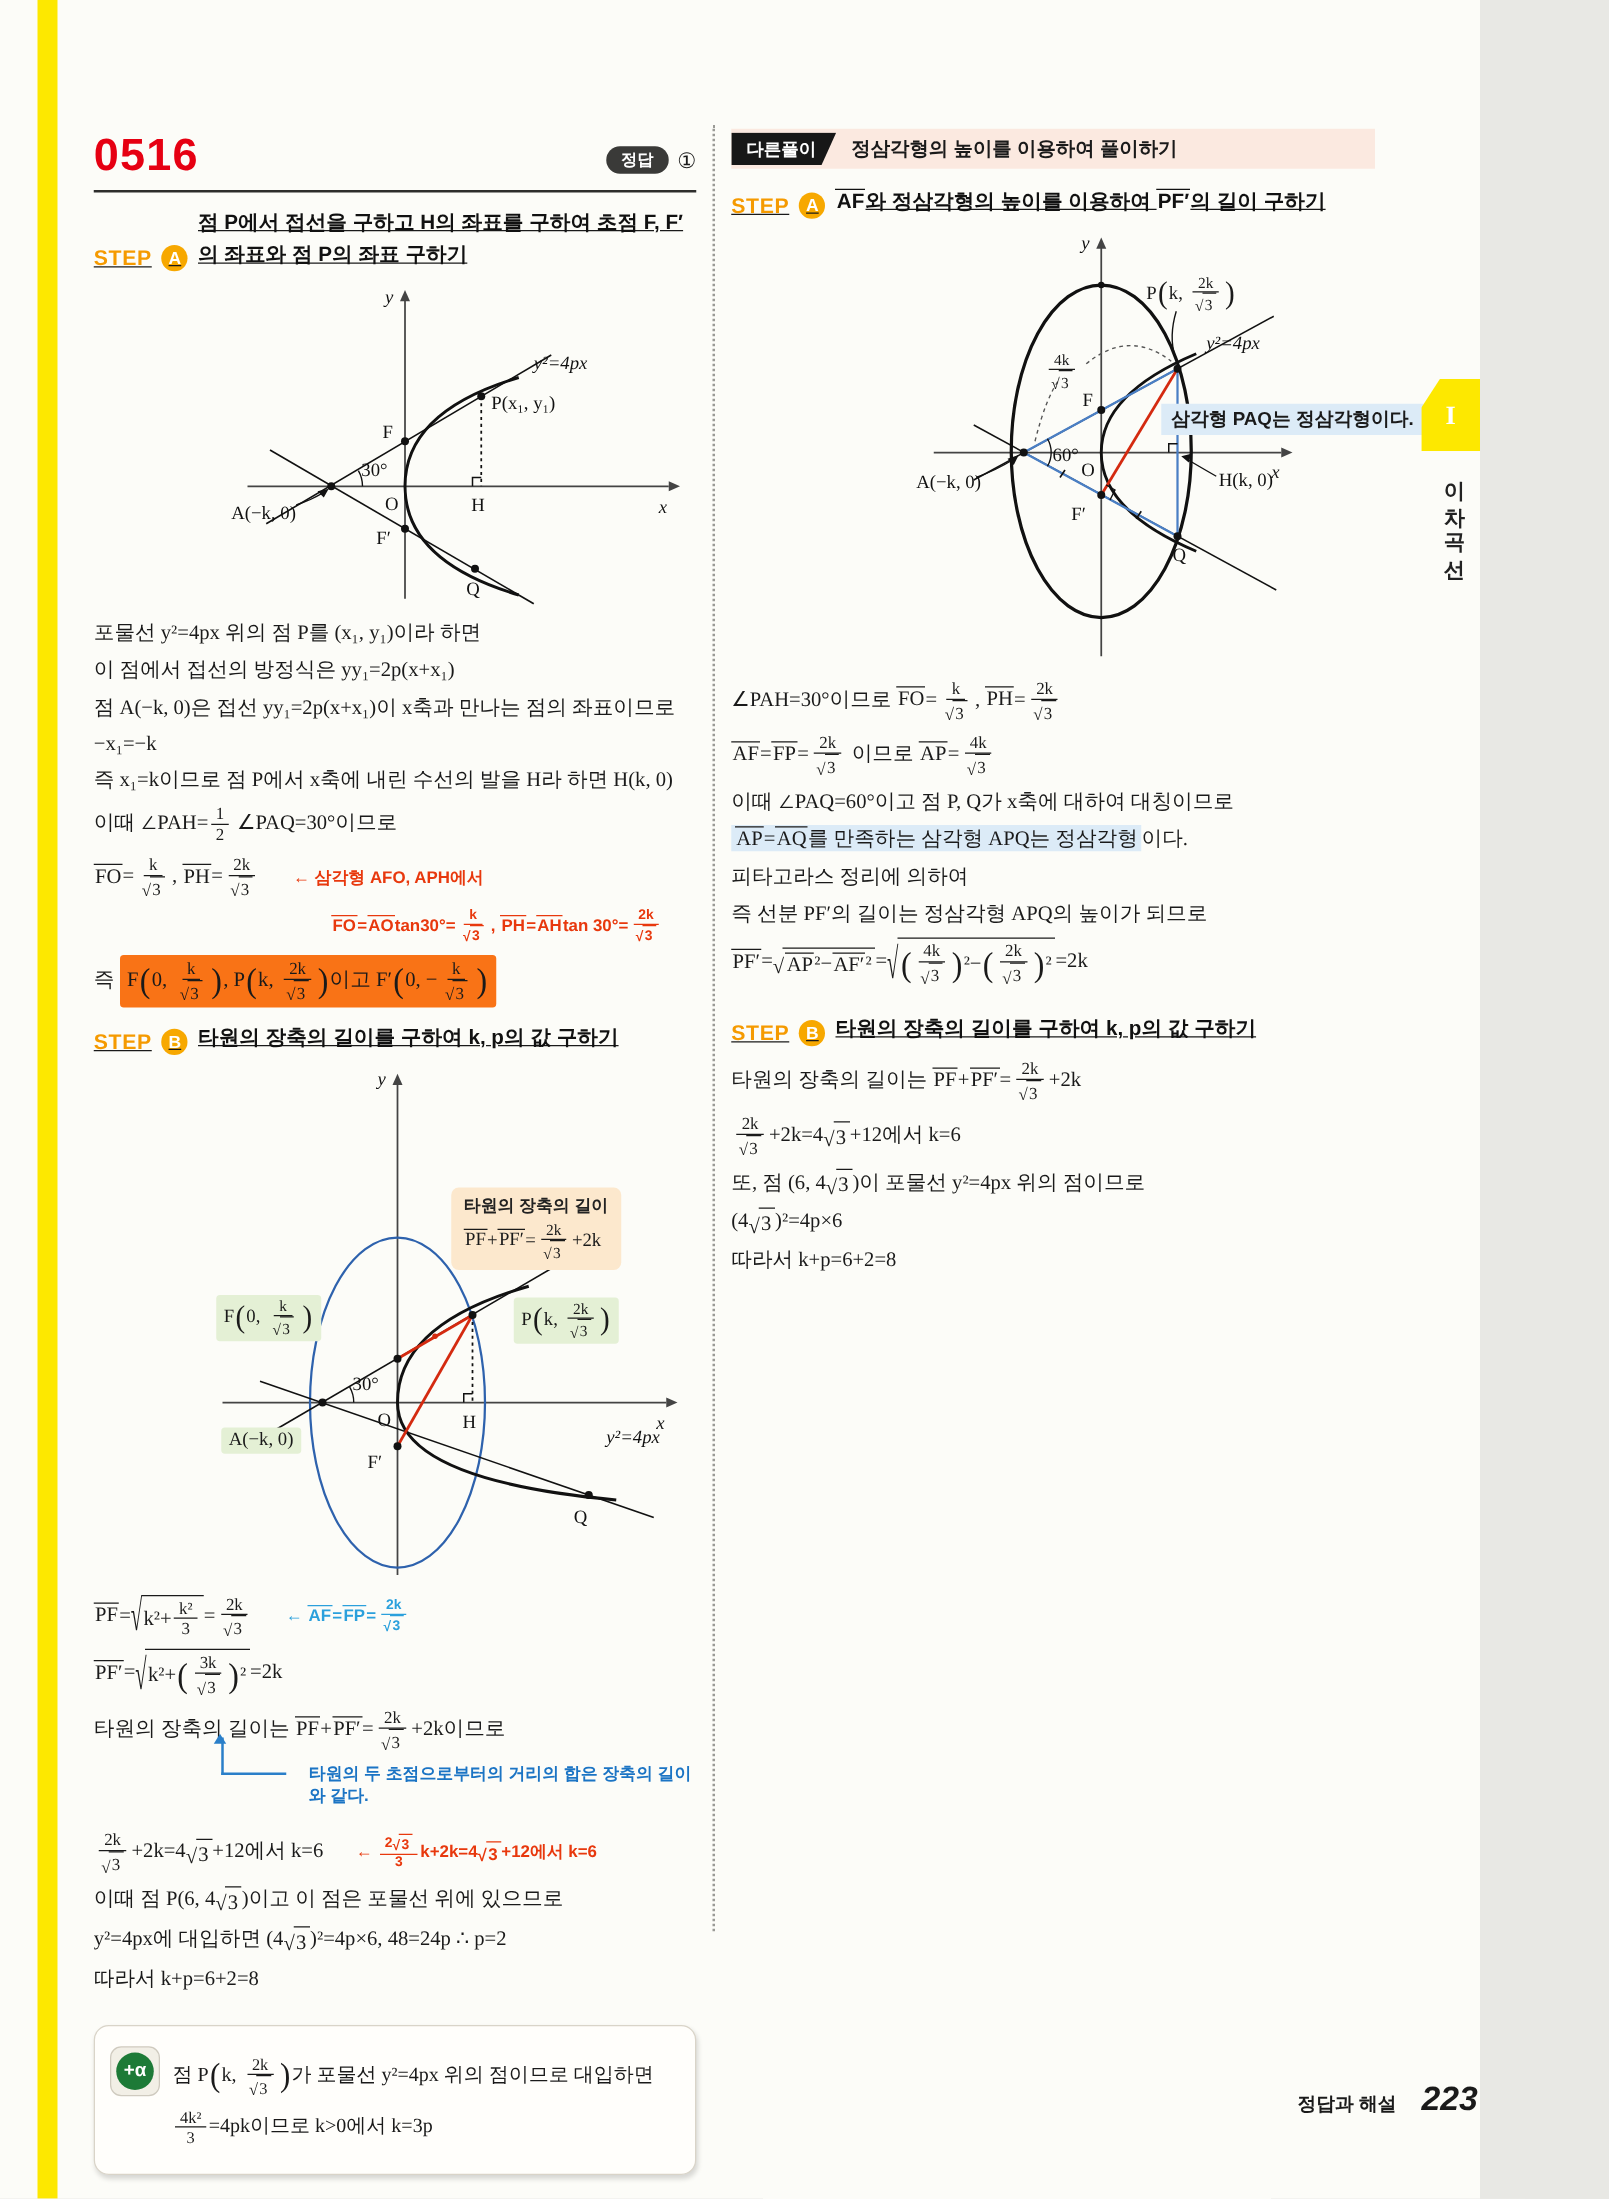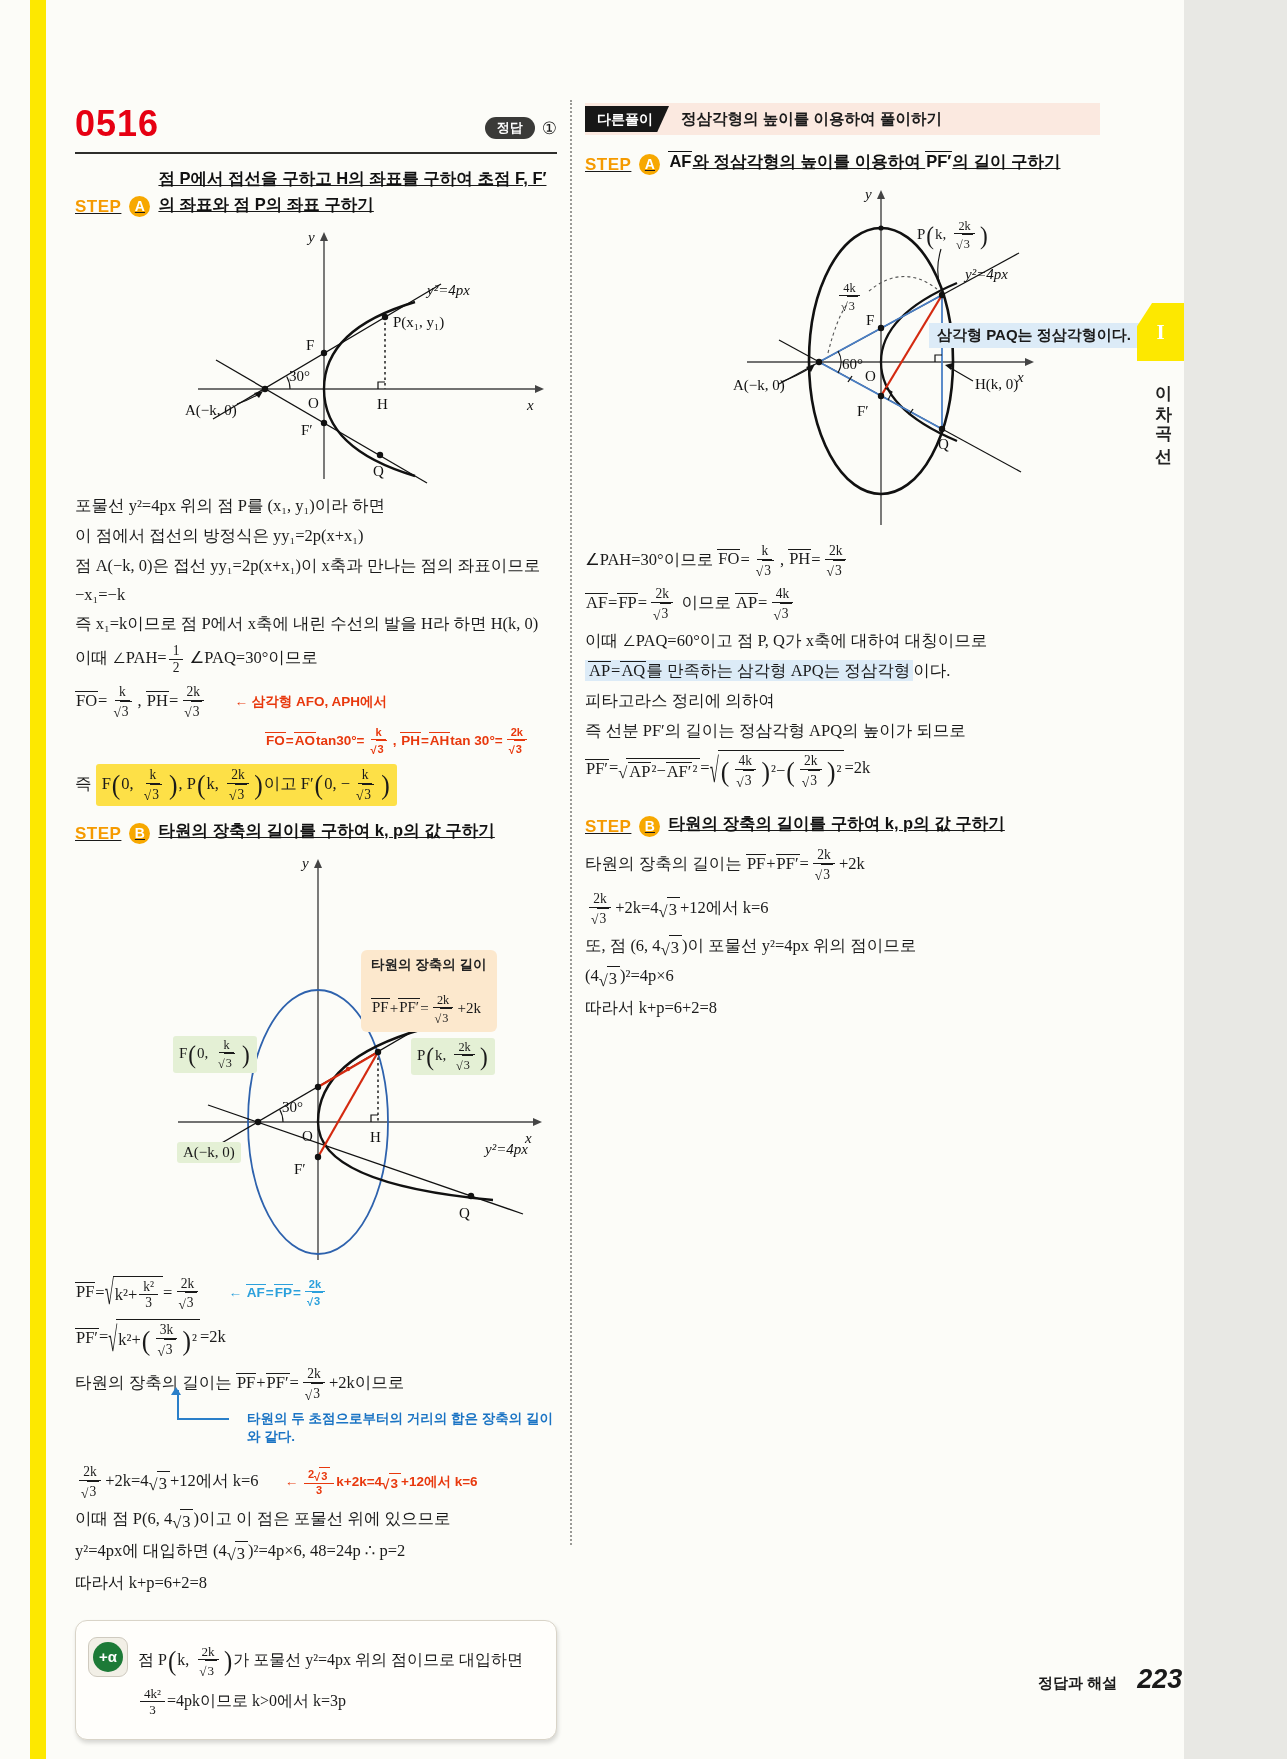--- a/index.html
+++ b/index.html
@@ -56,30 +56,30 @@
         font-size:.82em;line-height:1.18;margin:0 2px;text-align:center;}
   .frac .num{padding:0 4px;border-bottom:1.3px solid currentColor;}
   .frac .den{padding:0 4px;}
   .ovl{display:inline-block;border-top:1.4px solid currentColor;line-height:1.12;padding:0 1px;}
   .sqrt{display:inline-flex;align-items:flex-end;vertical-align:middle;}
   .rsign{line-height:1;margin-right:-1px;}
   .sqrt:has(.frac)>.rsign{transform:scaleY(2.1);transform-origin:bottom;}
   .rad{border-top:1.4px solid currentColor;padding:2px 3px 0 2px;display:inline-flex;align-items:center;}
   .bp{display:inline-flex;align-items:center;vertical-align:middle;}
   .bp>.pr{font-size:1.55em;font-weight:400;line-height:.9;transform:scaleY(1.08);margin:0 1px;}
-  .hl-green{background:#fde047;border-radius:3px;padding:3px 6px;display:inline-block;}
+  .hl-green{background:#f97316;border-radius:3px;padding:3px 6px;display:inline-block;}
   .hl-blue{background:#dcebf7;padding:1px 3px;}
 
   
   .fig{position:relative;}
   .fig svg{display:block;}
   .fig .lblbox{position:absolute;font:15px "Liberation Serif",serif;white-space:nowrap;}
   .fig .green{background:#e4f0d5;padding:2px 6px;border-radius:3px;}
   .fig .obox{position:absolute;background:#fce8cd;border-radius:6px;padding:6px 10px;}
-  .fig .obox .ot{font:700 13.5px "Liberation Sans",sans-serif;color:#222;margin-bottom:19px;}
+  .fig .obox .ot{font:700 13.5px "Liberation Sans",sans-serif;color:#222;margin-bottom:3px;}
   .fig .obox .of{font:15px "Liberation Serif",serif;}
   .fig .nbox{position:absolute;background:#dcebf7;padding:3px 8px;
              font:700 15px "Liberation Sans",sans-serif;white-space:nowrap;}
   .lbl{font:15px "Liberation Serif",serif;fill:#111;}
   .it{font-style:italic;}
 
   
   .plusbox{position:relative;border:1.5px solid #d9d4c8;border-radius:12px;
            box-shadow:1px 3px 4px rgba(0,0,0,.15);padding:16px 18px 14px 62px;
            background:#fffefb;margin-top:26px;}

